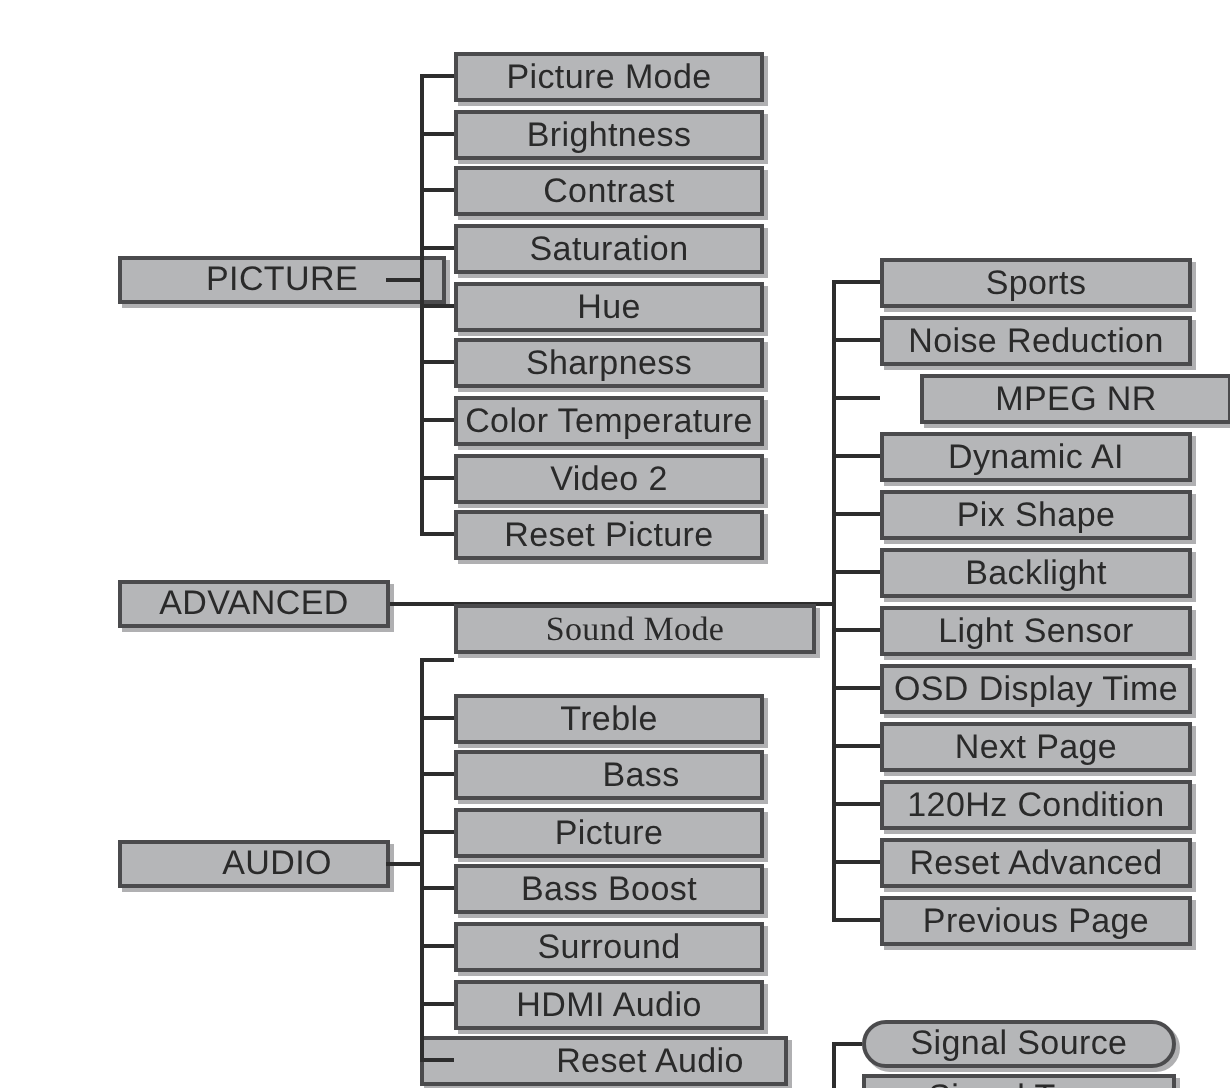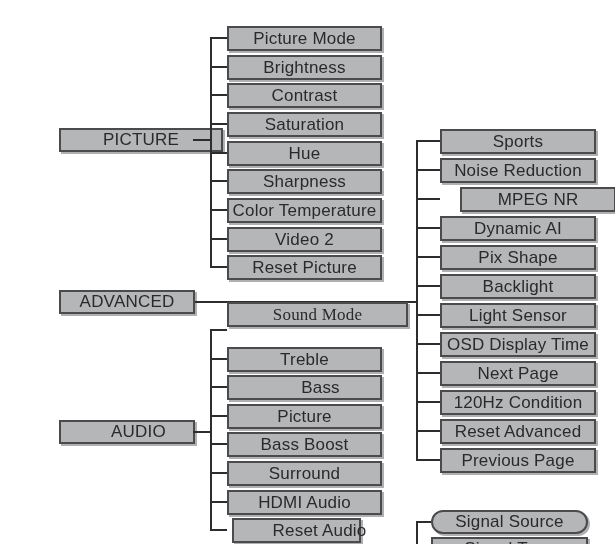--- a/index.html
+++ b/index.html
@@ -90,21 +90,21 @@
 
   <div class="node" style="left:59px; top:420px; width:136px; height:24px;padding-left:23px;">AUDIO</div>
 
   <div class="node" style="left:227px; top:302px; width:181px; height:25px;font-family:Liberation Serif, serif;">Sound Mode</div>
   <div class="node" style="left:227px; top:347px; width:155px; height:25px;">Treble</div>
   <div class="node" style="left:227px; top:375px; width:155px; height:25px;padding-left:32px;">Bass</div>
   <div class="node" style="left:227px; top:404px; width:155px; height:25px;">Picture</div>
   <div class="node" style="left:227px; top:432px; width:155px; height:25px;">Bass Boost</div>
   <div class="node" style="left:227px; top:461px; width:155px; height:25px;">Surround</div>
   <div class="node" style="left:227px; top:490px; width:155px; height:25px;">HDMI Audio</div>
-  <div class="node" style="left:232px; top:518px; width:129px; height:25px;padding-left:46px;">Reset Audio</div>
+  <div class="node" style="left:210px; top:518px; width:184px; height:25px;padding-left:46px;">Reset Audio</div>
 
   <div class="hl" style="left:193px; top:431px; width:19px;"></div>
   <div class="vl" style="left:210px; top:329px; height:202px;"></div>
   <div class="hl" style="left:210px; top:329px; width:17px;"></div>
   <div class="hl" style="left:210px; top:358px; width:17px;"></div>
   <div class="hl" style="left:210px; top:386px; width:17px;"></div>
   <div class="hl" style="left:210px; top:415px; width:17px;"></div>
   <div class="hl" style="left:210px; top:443px; width:17px;"></div>
   <div class="hl" style="left:210px; top:472px; width:17px;"></div>
   <div class="hl" style="left:210px; top:501px; width:17px;"></div>

